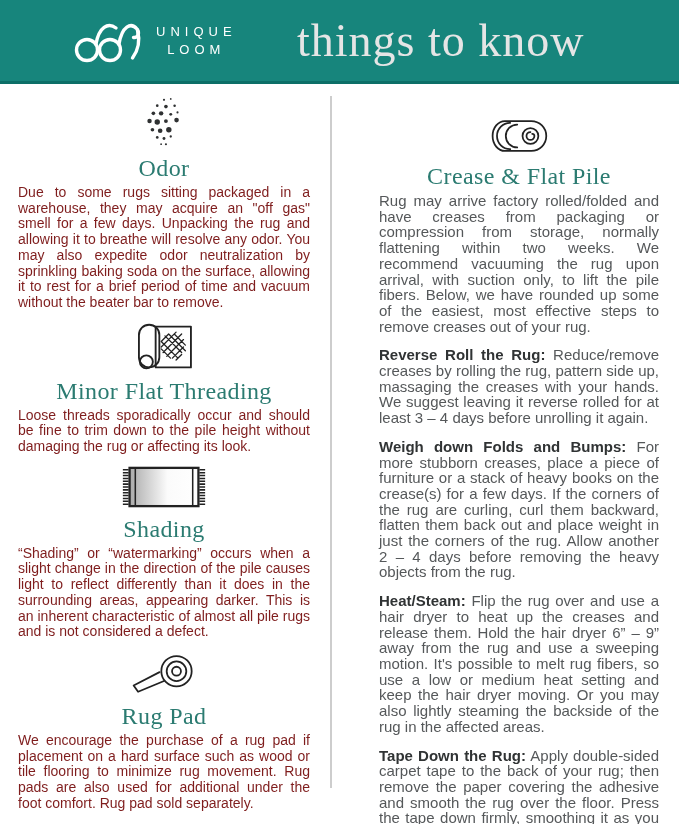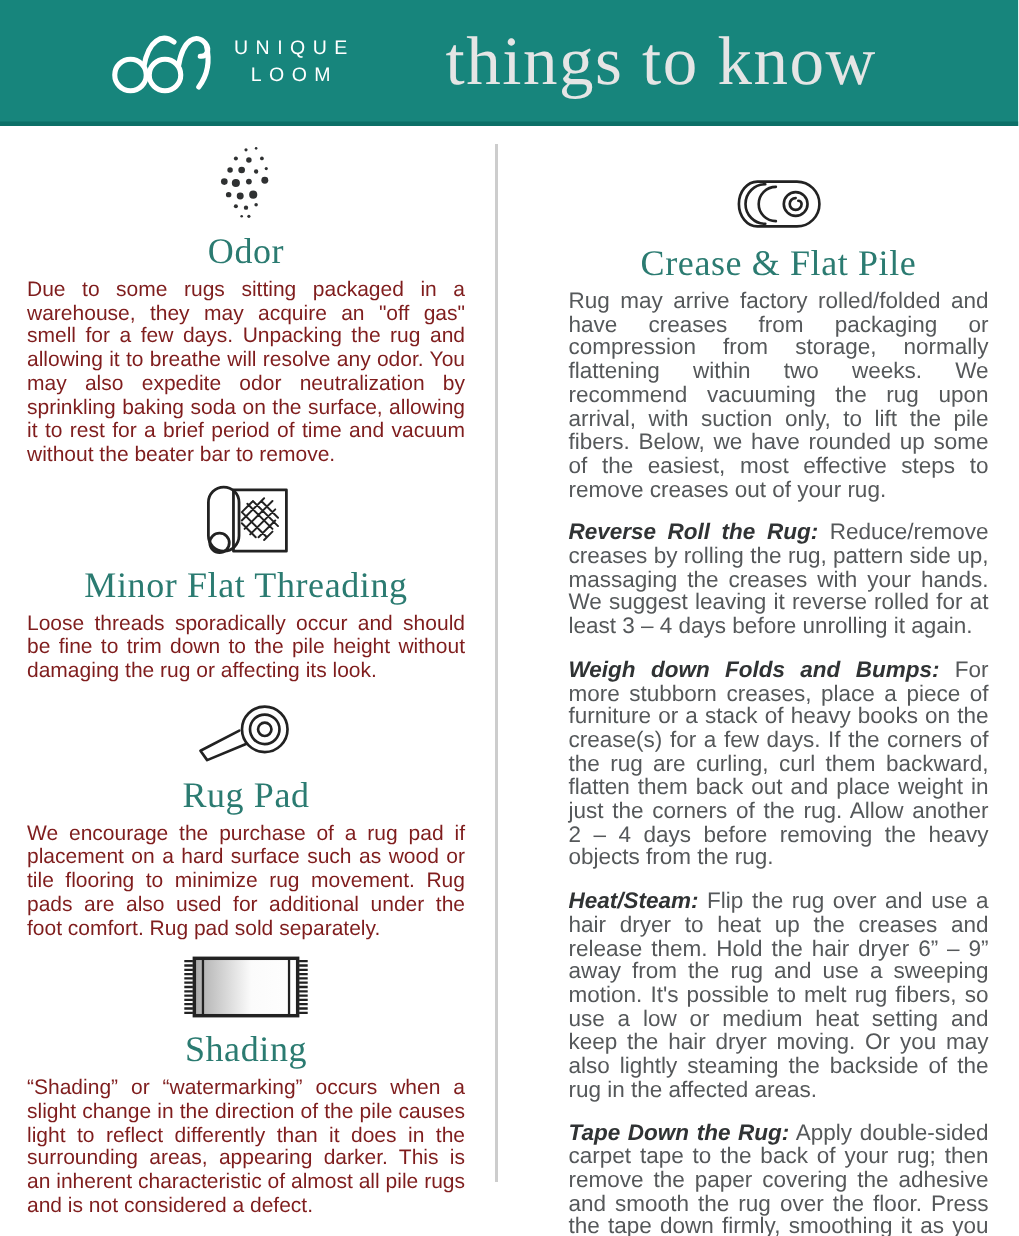--- a/index.html
+++ b/index.html
@@ -31,21 +31,21 @@
   .sec-h {
     font-family:"Liberation Serif", serif; font-weight:400; color:#2b7b71;
     font-size:24px; text-align:center; letter-spacing:.4px; margin:5px 0 3px;
   }
   .body {
     color:#7f1d1d; text-align:justify; line-height:15.7px;
   }
   .col-left .body { font-size:14px; }
   .col-right .body, .tip { font-size:15px; color:#55585a; text-align:justify; line-height:15.7px; }
   .tip { margin-top:13px; }
-  .tip strong { color:#303334; font-weight:bold;font-style:italic; }
+  .tip strong { color:#303334; font-weight:bold; }
   section.mt1 { margin-top:10px; }
   section.mt2 { margin-top:8px; }
   .ic { stroke:#222; fill:none; stroke-width:2; stroke-linecap:round; stroke-linejoin:round; }
 </style>
 </head>
 <body>
 
 <div class="page">
 
   <header class="hdr">
@@ -117,55 +117,55 @@
               <circle cx="16" cy="44" r="7"></circle>
             </g>
           </svg>
         </div>
         <h2 class="sec-h">Minor Flat Threading</h2>
         <p class="body">Loose threads sporadically occur and should be fine to trim down to the pile height without damaging the rug or affecting its look.</p>
       </section>
 
       <section class="mt2">
         <div class="icon-wrap">
-          <svg width="82" height="50" viewBox="0 0 84 56">
-            <g class="ic">
-              <circle cx="56" cy="26" r="17"></circle>
-              <circle cx="56" cy="26" r="11"></circle>
-              <circle cx="56" cy="26" r="5"></circle>
-              <path d="M42,37 L13,49 L8,42 L37,27"></path>
-            </g>
-          </svg>
-        </div>
-        <h2 class="sec-h">Rug Pad</h2>
-        <p class="body">We encourage the purchase of a rug pad if placement on a hard surface such as wood or tile flooring to minimize rug movement. Rug pads are also used for additional under the foot comfort. Rug pad sold separately.</p>
-      </section>
-
-      <section class="mt2">
-        <div class="icon-wrap">
           <svg width="88" height="48" viewBox="0 0 92 50">
             <defs>
               <linearGradient id="shade" x1="0" y1="0" x2="1" y2="0">
                 <stop offset="0" stop-color="#aaaaaa"></stop>
                 <stop offset="0.12" stop-color="#bcbcbc"></stop>
                 <stop offset="0.55" stop-color="#fbfbfb"></stop>
                 <stop offset="1" stop-color="#ffffff"></stop>
               </linearGradient>
             </defs>
             <rect x="10" y="5" width="72" height="40" fill="url(#shade)" stroke="#222" stroke-width="2.4"></rect>
             <g stroke="#222" stroke-width="1.6" fill="none">
               <line x1="16" y1="5" x2="16" y2="45"></line>
               <line x1="76" y1="5" x2="76" y2="45"></line>
               <path d="M3,7 h6 M3,10 h6 M3,13 h6 M3,16 h6 M3,19 h6 M3,22 h6 M3,25 h6 M3,28 h6 M3,31 h6 M3,34 h6 M3,37 h6 M3,40 h6 M3,43 h6"></path>
               <path d="M83,7 h6 M83,10 h6 M83,13 h6 M83,16 h6 M83,19 h6 M83,22 h6 M83,25 h6 M83,28 h6 M83,31 h6 M83,34 h6 M83,37 h6 M83,40 h6 M83,43 h6"></path>
             </g>
           </svg>
         </div>
         <h2 class="sec-h">Shading</h2>
         <p class="body">“Shading” or “watermarking” occurs when a slight change in the direction of the pile causes light to reflect differently than it does in the surrounding areas, appearing darker. This is an inherent characteristic of almost all pile rugs and is not considered a defect.</p>
+      </section>
+
+      <section class="mt2">
+        <div class="icon-wrap">
+          <svg width="82" height="50" viewBox="0 0 84 56">
+            <g class="ic">
+              <circle cx="56" cy="26" r="17"></circle>
+              <circle cx="56" cy="26" r="11"></circle>
+              <circle cx="56" cy="26" r="5"></circle>
+              <path d="M42,37 L13,49 L8,42 L37,27"></path>
+            </g>
+          </svg>
+        </div>
+        <h2 class="sec-h">Rug Pad</h2>
+        <p class="body">We encourage the purchase of a rug pad if placement on a hard surface such as wood or tile flooring to minimize rug movement. Rug pads are also used for additional under the foot comfort. Rug pad sold separately.</p>
       </section>
 
     </div>
 
     <div class="col-right">
 
       <section style="margin-top:18px;">
         <div class="icon-wrap">
           <svg width="86" height="44" viewBox="0 0 92 50">
             <g class="ic" stroke-width="2.2">

